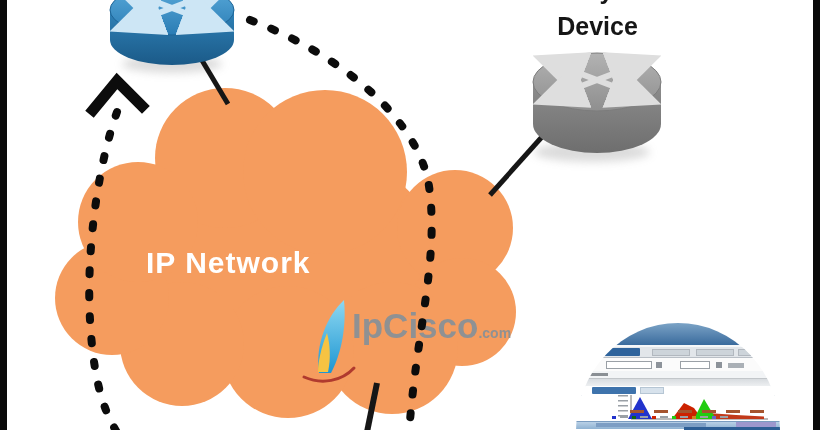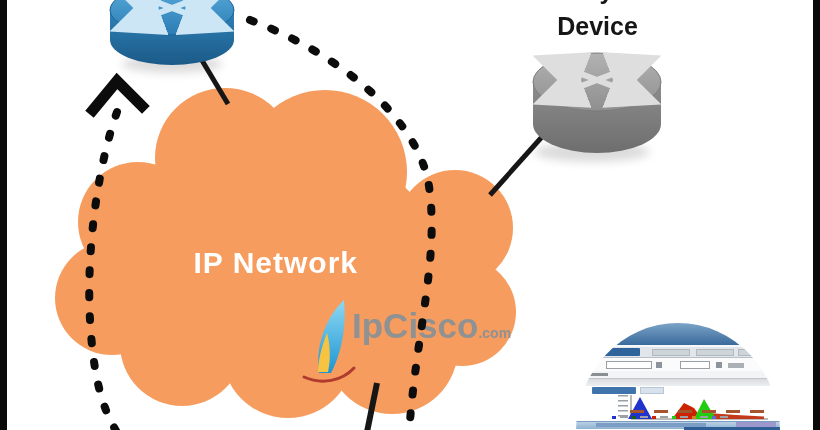--- a/index.html
+++ b/index.html
@@ -6,21 +6,21 @@
   #stage{
     position:relative;width:820px;height:430px;background:#ffffff;
     overflow:hidden;font-family:"Liberation Sans","DejaVu Sans",sans-serif;
   }
   .abs{position:absolute;}
   
   .border-left{left:0;top:0;width:7px;height:430px;background:#0a0a0a;}
   .border-right{right:0;top:0;width:7px;height:430px;background:#0a0a0a;}
   
   .cloud-label{
-    left:146px;top:246px;width:212px;text-align:right;
+    left:146px;top:246px;width:212px;text-align:left;
     color:#ffffff;font-size:30px;font-weight:bold;letter-spacing:1px;
   }
   .device-label-top{
     left:525px;top:-24px;width:145px;text-align:center;
     color:#161616;font-size:25px;font-weight:bold;
   }
   .device-label{
     left:525px;top:12px;width:145px;text-align:center;
     color:#161616;font-size:25px;font-weight:bold;
   }

